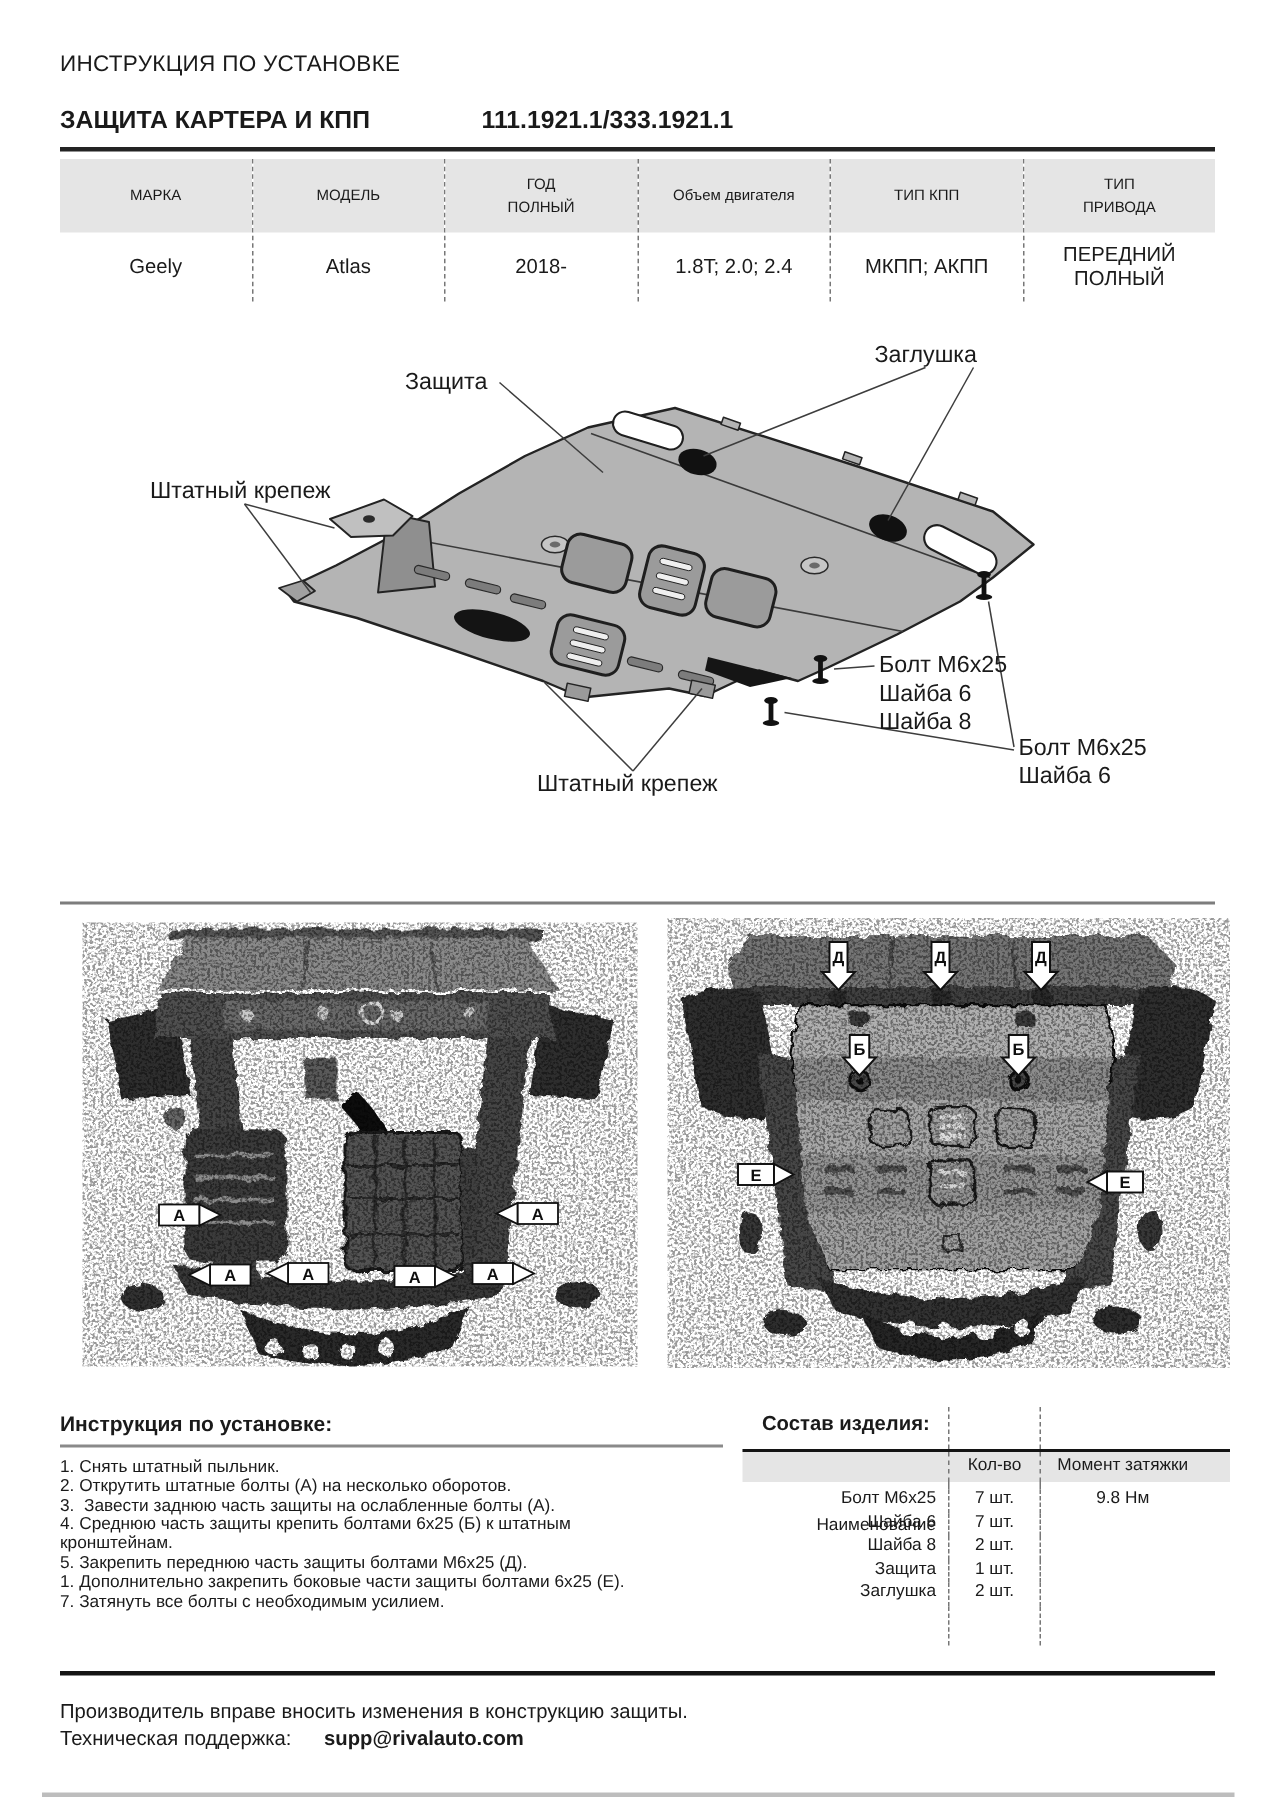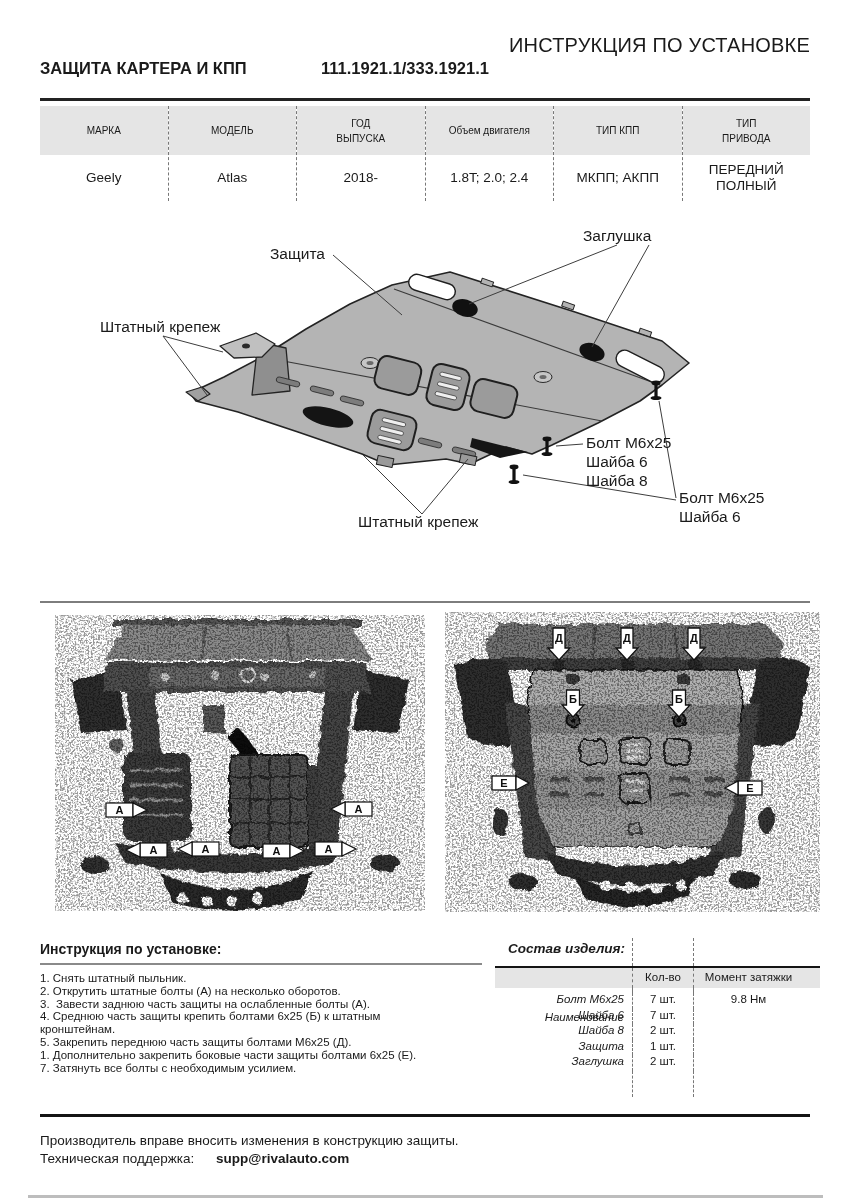--- a/index.html
+++ b/index.html
@@ -7,22 +7,22 @@
   }
   html,body{margin:0;padding:0;}
   body{
     width:849px;height:1200px;position:relative;background:#ffffff;
     font-family:"Liberation Sans", sans-serif;color:var(--ink);
     overflow:hidden;
   }
   .abs{position:absolute;}
   
   #hdr{top:34px;left:40px;width:770px;}
-  #hdr .l1{font-size:20px;letter-spacing:.2px;text-align:right;}
-  #hdr .l2{font-size:16.5px;font-weight:bold;margin-top:2px;}
+  #hdr .l1{font-size:15px;letter-spacing:.2px;}
+  #hdr .l2{font-size:16.5px;font-weight:bold;margin-top:20px;}
   #hdr .ttl{display:inline-block;width:281px;}
   
   #spec-rule{top:98px;left:40px;width:770px;height:2.5px;background:var(--rule-dark);}
   #spec{top:106px;left:40px;width:770px;display:flex;}
   #spec .col{flex:1 1 0;display:flex;flex-direction:column;}
   #spec .col + .col{border-left:1px dashed #777;}
   #spec .hc{height:49px;background:var(--hdrbg);display:flex;align-items:center;justify-content:center;
     text-align:center;font-size:10px;white-space:pre-line;line-height:15px;}
   #spec .dc{height:46px;display:flex;align-items:center;justify-content:center;text-align:center;
     font-size:13.5px;white-space:pre-line;line-height:16px;}
@@ -30,21 +30,21 @@
   #sep-photos{top:601px;left:40px;width:770px;height:2px;background:var(--rule-gray);}
   
   #instr{top:941px;left:40px;width:442px;}
   #instr .h{font-size:14px;font-weight:bold;}
   #instr .hr{height:2px;background:#8a8a8a;margin-top:6px;}
   #instr .steps{margin-top:7px;font-size:11.5px;line-height:12.8px;}
   #instr .step{white-space:pre-wrap;}
   
   #comp{top:938px;left:495px;width:325px;font-size:11.5px;}
   .crow{display:flex;}
-  .crow .c1{width:137px;box-sizing:border-box;font-style:italic;}
+  .crow .c1{width:137px;box-sizing:border-box;}
   .crow .c2{width:61px;border-left:1px dashed #777;box-sizing:border-box;}
   .crow .c3{width:110px;border-left:1px dashed #777;box-sizing:border-box;}
   .crow.title{height:28px;}
   .crow.title .c1{font-size:13.5px;font-weight:bold;padding:3px 0 0 13px;}
   .crow.chead{height:20px;border-top:2px solid #141414;background:var(--hdrbg);}
   .crow.chead .c1{text-align:right;padding:3px 8px 0 0;margin-top:40px;}
   .crow.chead .c2,.crow.chead .c3{text-align:center;padding-top:3px;}
   .crow.pad{height:5px;}
   .crow.data{height:15.5px;}
   .crow.data .c1{text-align:right;padding-right:8px;}
@@ -74,21 +74,21 @@
   <div class="col">
     <div class="hc">МАРКА</div>
     <div class="dc">Geely</div>
   </div>
   <div class="col">
     <div class="hc">МОДЕЛЬ</div>
     <div class="dc">Atlas</div>
   </div>
   <div class="col">
     <div class="hc">ГОД
-ВЫПУСКА</div>
+ПОЛНЫЙ</div>
     <div class="dc">2018-</div>
   </div>
   <div class="col">
     <div class="hc">Объем двигателя</div>
     <div class="dc">1.8T; 2.0; 2.4</div>
   </div>
   <div class="col">
     <div class="hc">ТИП КПП</div>
     <div class="dc">МКПП; АКПП</div>
   </div>

